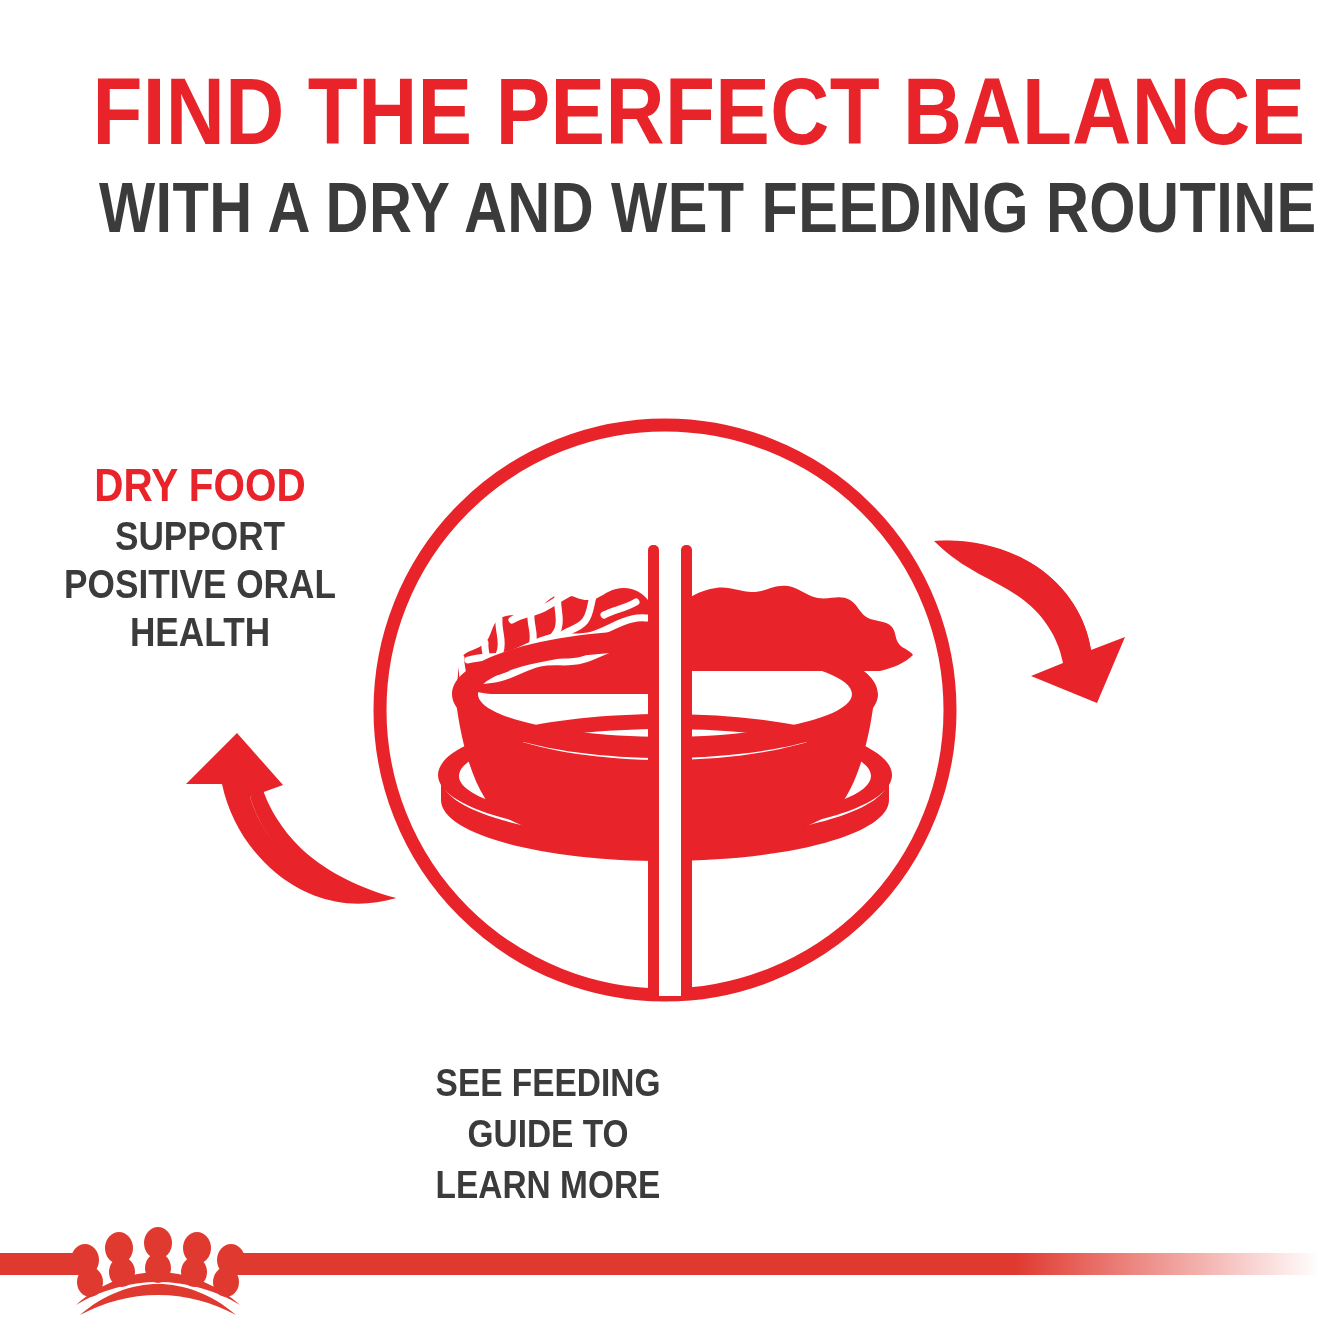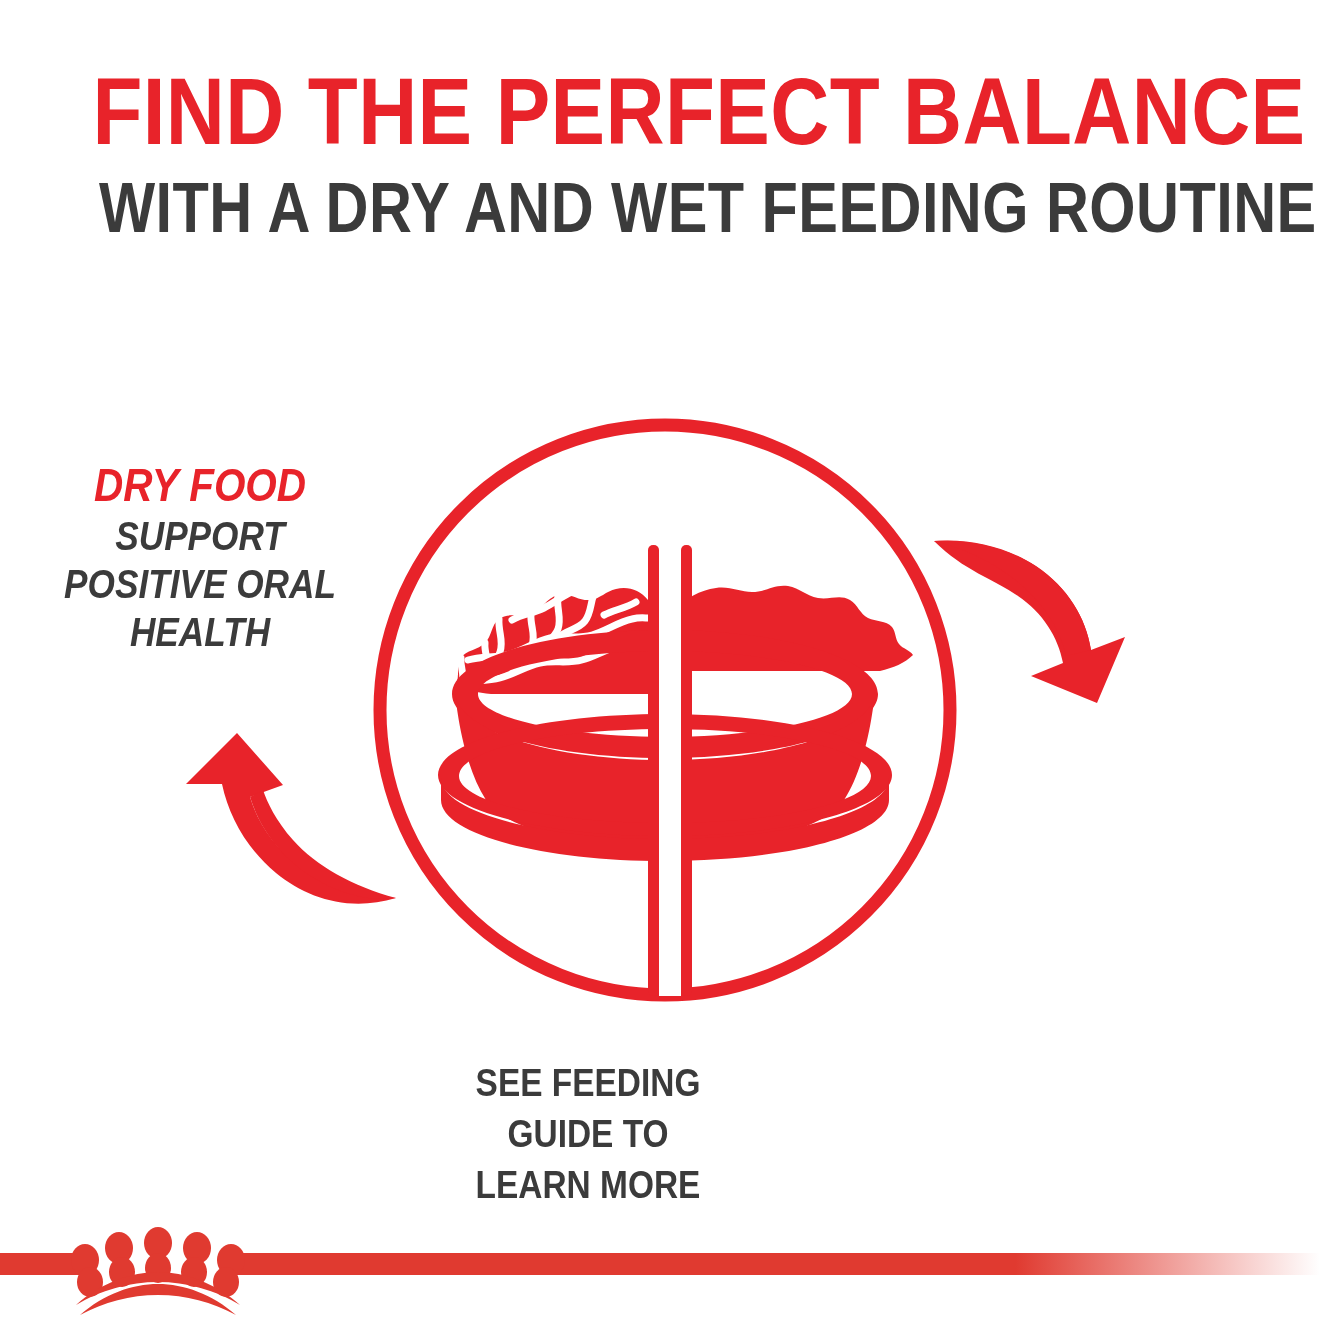--- a/index.html
+++ b/index.html
@@ -78,36 +78,34 @@
     transform: scaleX(0.88);
     transform-origin: center center;
     white-space: nowrap;
     font-family: "Liberation Sans Narrow", "Liberation Sans", sans-serif;
   }
 
   #dry-block {
     left: 30px;
     top: 458px;
     width: 340px;
-    font-style: italic;
   }
   #wet-block {
     left: 955px;
     top: 728px;
     width: 350px;
   }
 
   
   .footnote {
     position: absolute;
     top: 1058px;
     left: 0;
     width: 1096px;
     text-align: center;
-    margin-left: 40px;
   }
   .footnote .fn-line {
     font-size: 38px;
     line-height: 51px;
     font-weight: 600;
     color: #3B3B3B;
     transform: scaleX(0.88);
     transform-origin: center center;
     white-space: nowrap;
     font-family: "Liberation Sans Narrow", "Liberation Sans", sans-serif;

